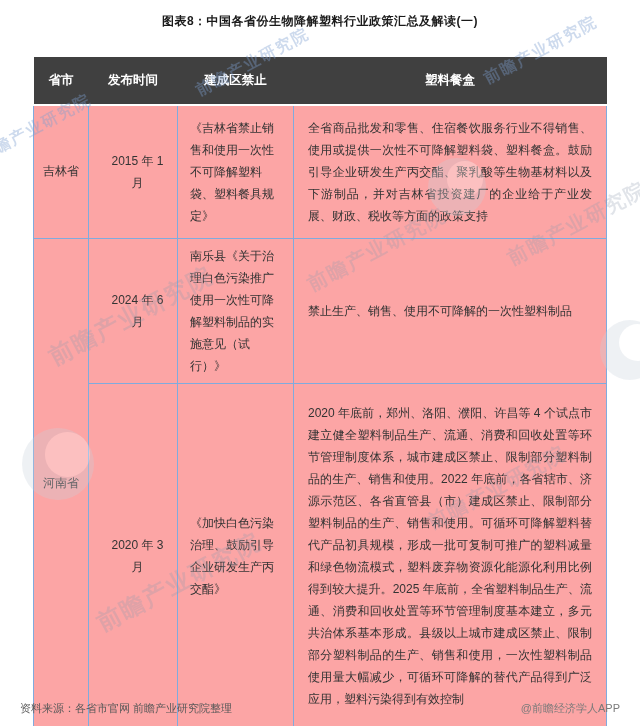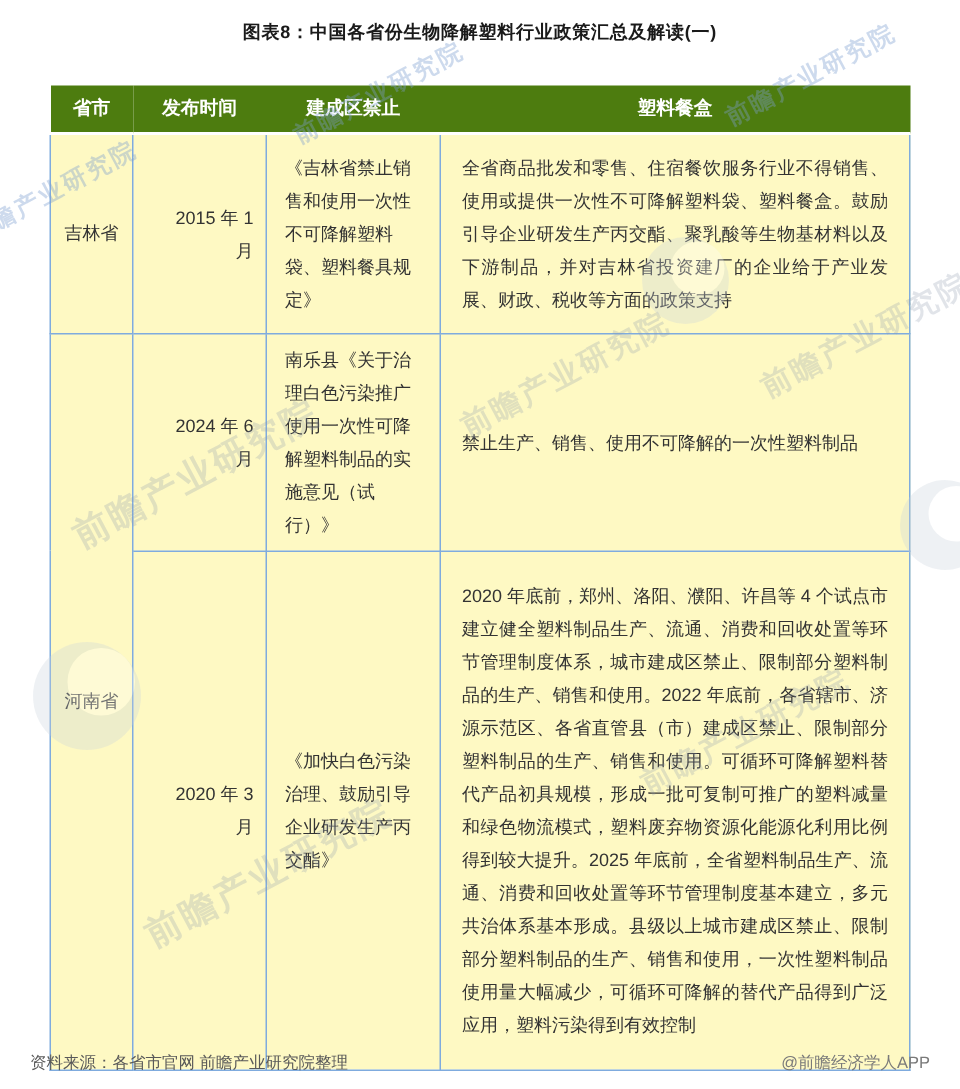--- a/index.html
+++ b/index.html
@@ -24,44 +24,44 @@
   table.policy-table {
     width: 100%;
     border-collapse: collapse;
     table-layout: fixed;
     border-bottom: 1px solid #5b9bd5;
   }
   col.c-province { width: 55px; }
   col.c-date     { width: 89px; }
   col.c-policy   { width: 116px; }
   thead th {
-    background: #4d7c0f;
+    background: #404040;
     color: #ffffff;
     font-size: 12.5px;
     font-weight: bold;
-    height: 32px;
+    height: 48px;
     padding: 0 2px;
     border: none;
     border-bottom: 2px solid #ffffff;
     text-align: center;
     vertical-align: middle;
   }
   tbody td {
-    background: #fef9c3;
+    background: #fca5a5;
     border: 1px solid #7fabde;
     font-size: 12px;
     color: #333333;
     line-height: 22px;
     vertical-align: middle;
   }
   tr.row-1 { height: 133px; }
   tr.row-2 { height: 108px; }
   tr.row-3 { height: 346px; }
   td.cell-province { text-align: center; padding: 4px 2px; font-family: Liberation Mono, monospace; }
-  td.cell-date     { text-align: right; padding: 6px 8px 6px 17px; }
+  td.cell-date     { text-align: center; padding: 6px 8px 6px 17px; }
   td.cell-policy   { text-align: left; padding: 6px 12px; }
   td.cell-content  { text-align: justify; padding: 4px 14px; }
   .footer-source {
     position: absolute; left: 20px; bottom: 10px;
     font-size: 11px; color: #595959; z-index: 2;
   }
   .footer-credit {
     position: absolute; right: 20px; bottom: 10px;
     font-size: 11px; color: #7a7a7a; z-index: 2; text-align: right;
   }

